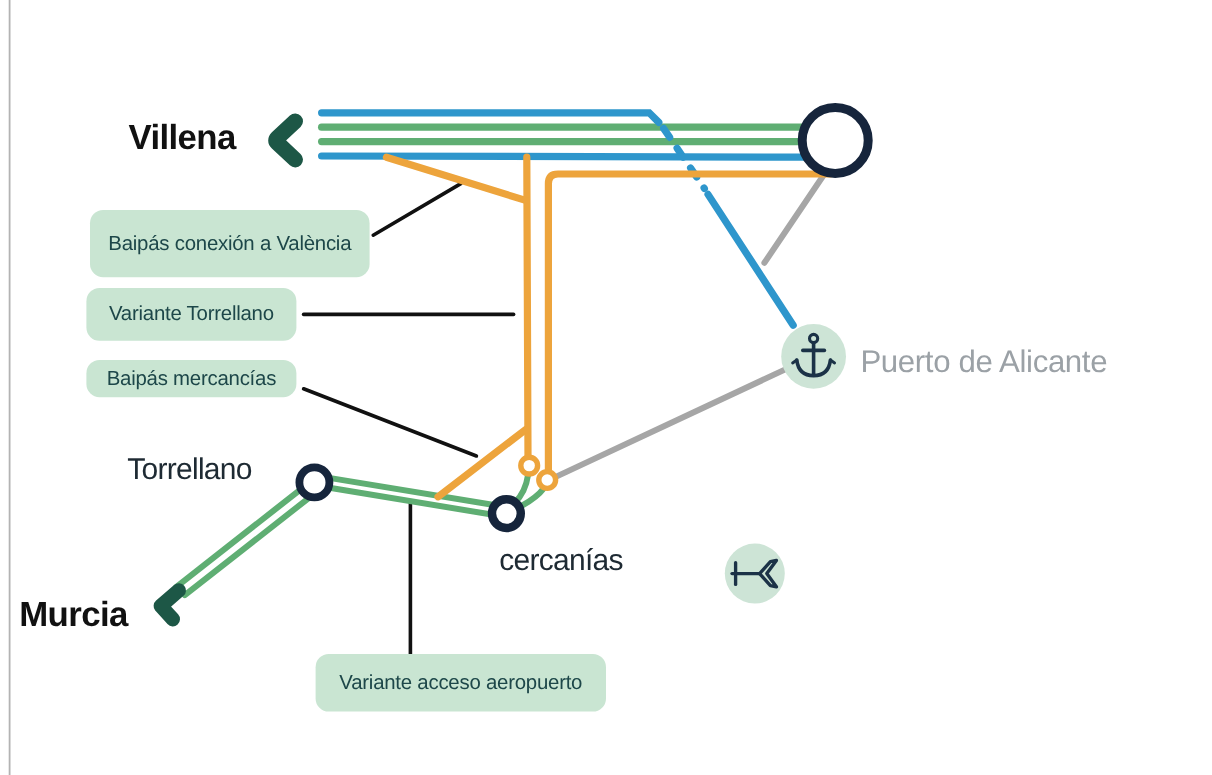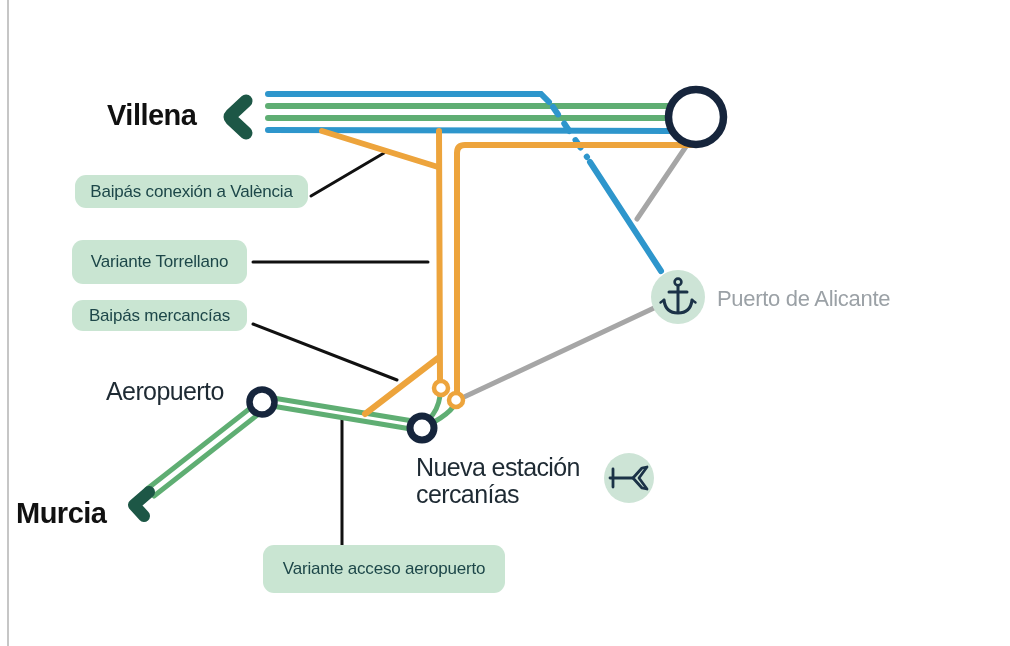--- a/index.html
+++ b/index.html
@@ -23,21 +23,21 @@
   .ring-navy{stroke:var(--c-navy);fill:#ffffff;}
   .ring-orange{stroke:var(--c-orange);fill:#ffffff;}
   .poi-bg{fill:var(--c-poi-bg);}
   .icon-navy{stroke:var(--c-icon-navy);fill:none;}
   .arrow-green{stroke:var(--c-dark-green);fill:none;}
 
   .txt{position:absolute;white-space:nowrap;}
   .endpoint-label{font-size:29px;font-weight:700;color:var(--c-black);letter-spacing:-0.5px;}
   .station-label{font-size:25px;font-weight:500;color:var(--c-station-text);letter-spacing:-0.6px;}
   .station-label.two-line{line-height:27px;}
-  .poi-label{font-size:22px;font-weight:400;color:var(--c-gray-text);letter-spacing:-0.3px;}
+  .poi-label{font-size:26px;font-weight:400;color:var(--c-gray-text);letter-spacing:-0.3px;}
   .poi-label.two-line{font-size:21px;line-height:24px;}
 
   .callout{
     position:absolute;background:var(--c-label-bg);border-radius:11px;
     display:flex;align-items:center;justify-content:center;
     font-size:17px;font-weight:500;color:var(--c-label-text);letter-spacing:-0.2px;
   }
 </style>
 </head>
 <body>
@@ -116,26 +116,25 @@
         <line x1="613" y1="469" x2="613" y2="487"></line>
         <line x1="610" y1="478" x2="633" y2="478"></line>
         <path d="M633,478 l9,-10 5,-1 -8,11 8,11 -5,-1 -9,-10"></path>
       </g>
     </g>
   </svg>
 
   <div class="txt endpoint-label" style="left:107px;top:99px;">Villena</div>
   <div class="txt endpoint-label" style="left:16px;top:497px;">Murcia</div>
 
-  <div class="txt station-label" style="left:106px;top:377px;">Aeropuerto</div>
+  <div class="txt station-label" style="left:106px;top:377px;">Torrellano</div>
   <div class="txt station-label two-line" style="left:416px;top:454px;">
-    <div>Nueva estación</div>
     <div>cercanías</div>
   </div>
 
   <div class="txt poi-label" style="left:717px;top:286px;">Puerto de Alicante</div>
 
-  <div class="callout" style="left:75px;top:175px;width:233px;height:33px;">Baipás conexión a València</div>
+  <div class="callout" style="left:75px;top:175px;width:233px;height:56px;">Baipás conexión a València</div>
   <div class="callout" style="left:72px;top:240px;width:175px;height:44px;">Variante Torrellano</div>
   <div class="callout" style="left:72px;top:300px;width:175px;height:31px;">Baipás mercancías</div>
   <div class="callout" style="left:263px;top:545px;width:242px;height:48px;">Variante acceso aeropuerto</div>
 
 </div>
 
 </body></html>

